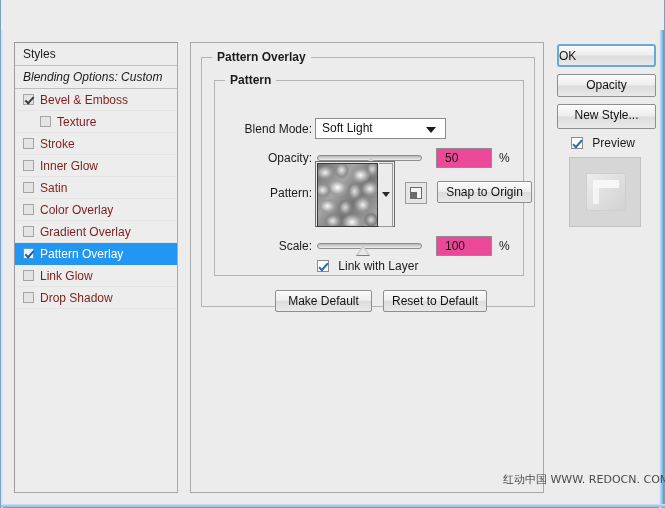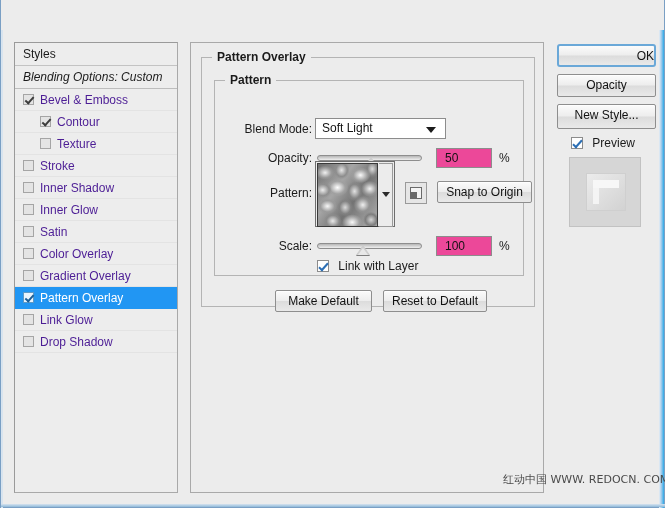--- a/index.html
+++ b/index.html
@@ -114,21 +114,21 @@
     background: #ededed;
     cursor: pointer;
     font-style: italic;
   }
   .style-row {
     position: relative;
     height: 22px;
     line-height: 22px;
     padding-left: 8px;
     font-size: 12px;
-    color: #4c1d95;
+    color: #7f1d1d;
     border-bottom: 1px solid #e3e3e3;
     cursor: pointer;
     white-space: nowrap;
   }
   .style-row.indent { padding-left: 25px; }
   .style-row.selected {
     background: #2196f3;
     color: #ffffff;
     border-bottom-color: #2196f3;
   }
@@ -371,21 +371,21 @@
     position: absolute;
     left: 556px; top: 44px;
     width: 99px;
   }
   #ok-button {
     position: absolute; left: 0; top: 0;
     width: 99px; height: 23px; line-height: 21px;
     background: linear-gradient(to bottom, #fbfbfb 0%, #ededed 48%, #dcdcdc 52%, #e9e9e9 100%);
     border: 2px solid #6aa8d8;
     border-radius: 3px;
-    font-size: 12px; color: #121212; text-align: right;
+    font-size: 12px; color: #121212; text-align: left;
     cursor: pointer;
   }
   #cancel-button  { position: absolute; left: 0; top: 30px; width: 99px; height: 23px; line-height: 21px; }
   #new-style-button { position: absolute; left: 0; top: 60px; width: 99px; height: 25px; line-height: 21px; }
   #preview-check {
     position: absolute; left: 14px; top: 92px;
     font-size: 12px; color: #1b1b1b;
     cursor: pointer; white-space: nowrap;
   }
   #preview-thumb {
@@ -435,24 +435,22 @@
 
   <div id="edge-left"></div>
   <div id="edge-right"></div>
   <div id="edge-bottom"></div>
 
   <div id="styles-panel">
     <div class="list-header">Styles</div>
     <div id="blending-options-row">Blending Options: Custom</div>
     <div id="styles-list">
         <div class="style-row"><span class="cb checked"></span><span>Bevel &amp; Emboss</span></div>
-        <div class="style-row indent"><span class="cb checked"></span><span>Contour</span></div>
         <div class="style-row indent"><span class="cb"></span><span>Texture</span></div>
         <div class="style-row"><span class="cb"></span><span>Stroke</span></div>
-        <div class="style-row"><span class="cb"></span><span>Inner Shadow</span></div>
         <div class="style-row"><span class="cb"></span><span>Inner Glow</span></div>
         <div class="style-row"><span class="cb"></span><span>Satin</span></div>
         <div class="style-row"><span class="cb"></span><span>Color Overlay</span></div>
         <div class="style-row"><span class="cb"></span><span>Gradient Overlay</span></div>
         <div class="style-row selected"><span class="cb checked"></span><span>Pattern Overlay</span></div>
         <div class="style-row"><span class="cb"></span><span>Link Glow</span></div>
         <div class="style-row"><span class="cb"></span><span>Drop Shadow</span></div>
       </div>
   </div>
 

